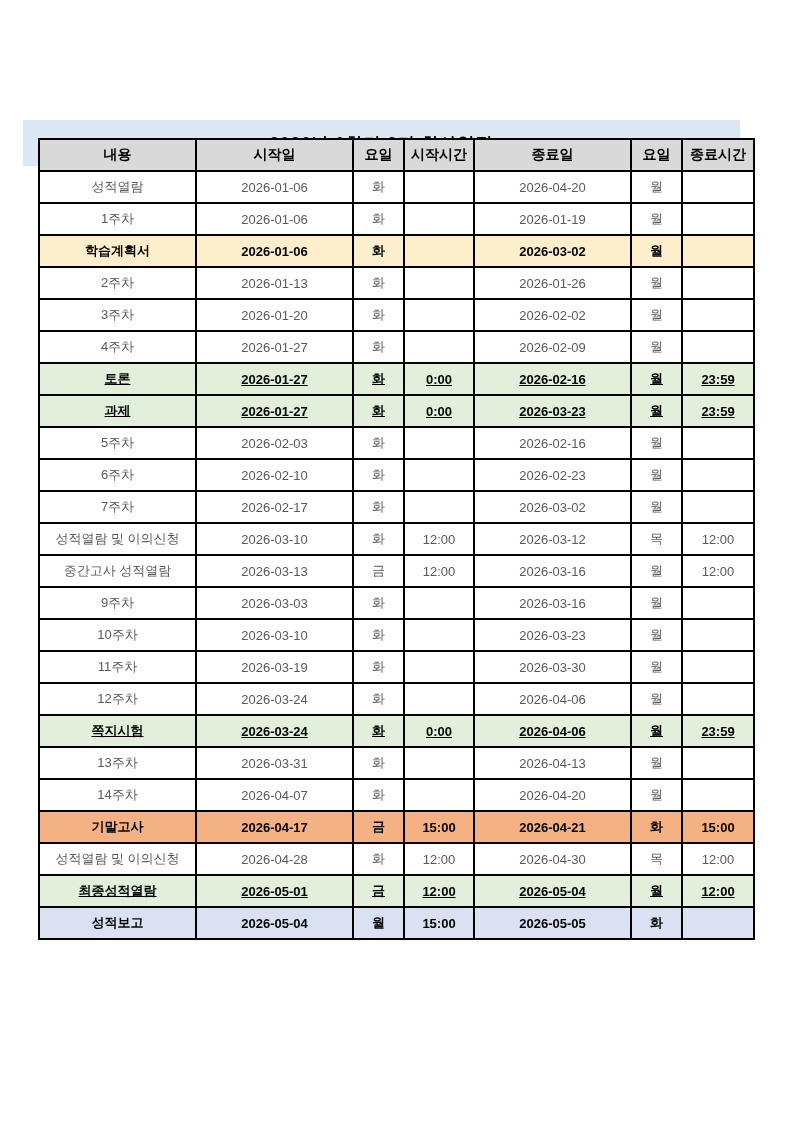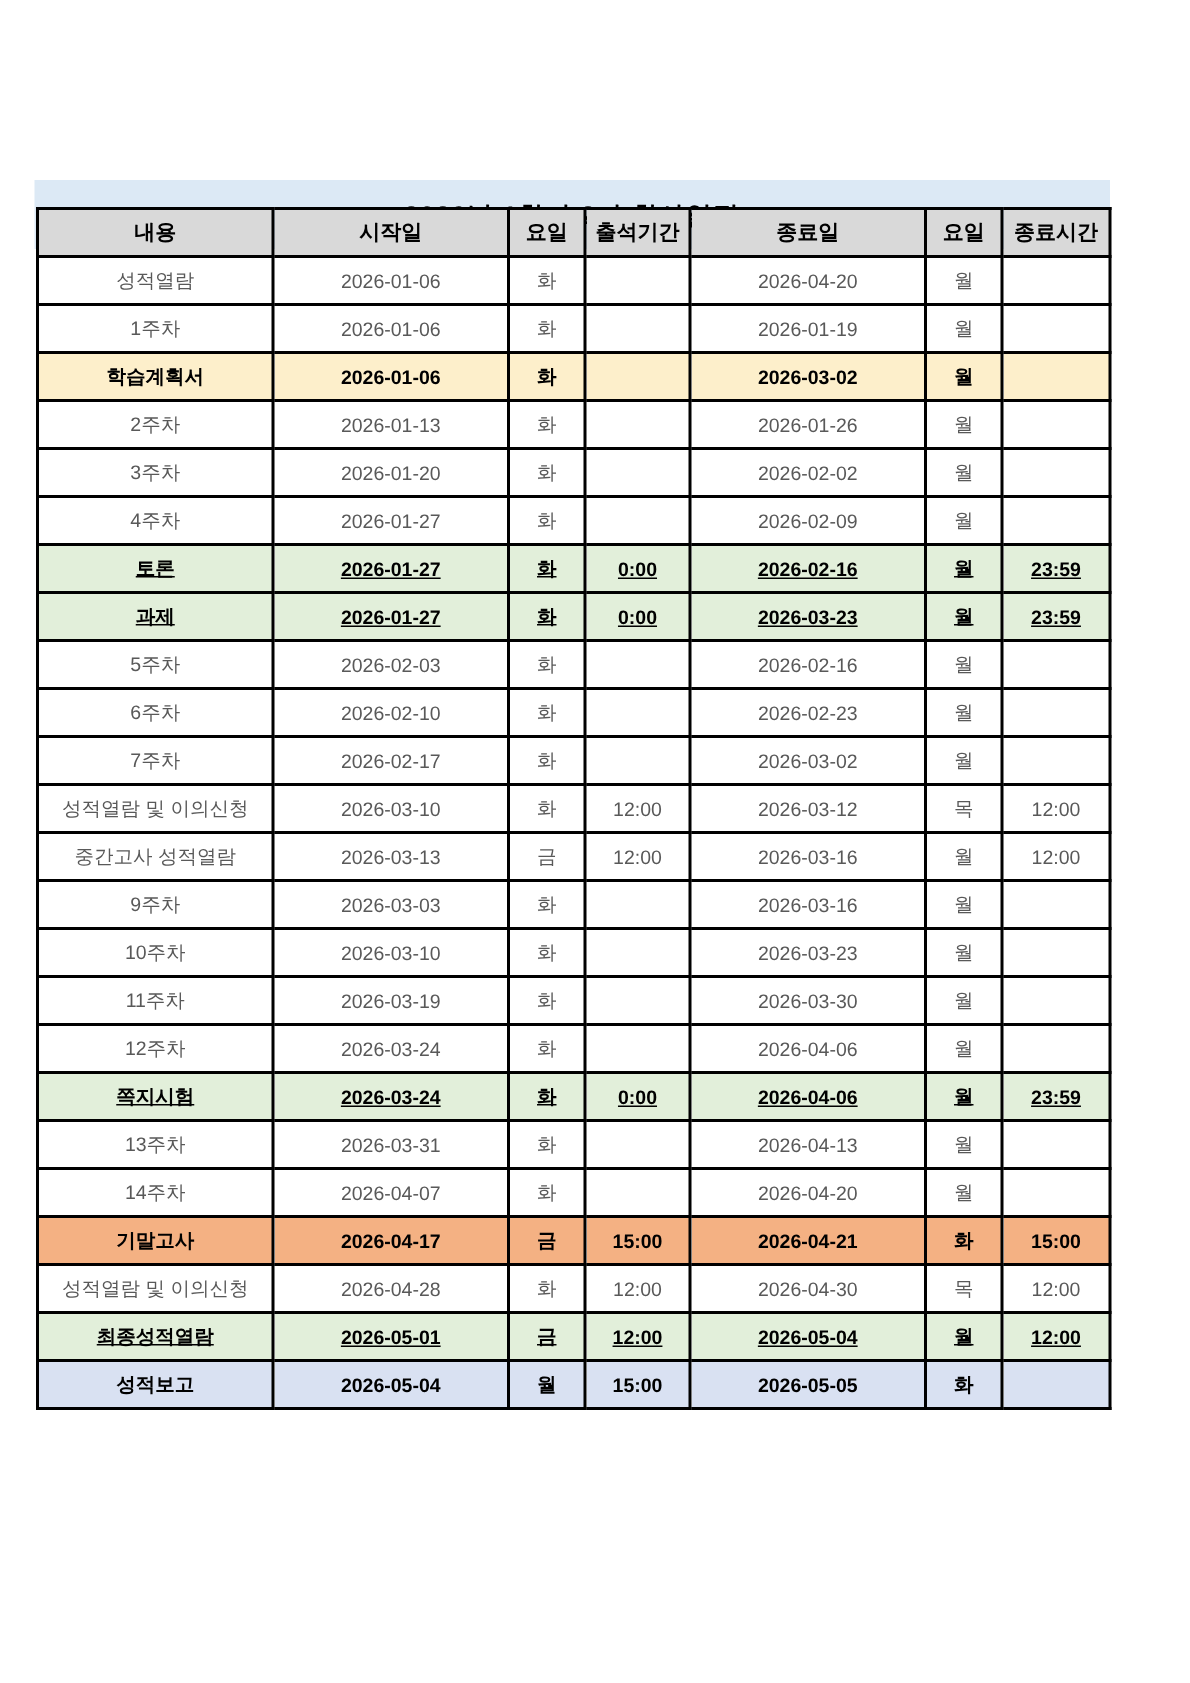--- a/index.html
+++ b/index.html
@@ -27,21 +27,21 @@
     display: flex;
     align-items: center;
     justify-content: center;
     font-size: 17px;
     font-weight: bold;
     letter-spacing: 1px;
     margin-top: 45px;
   }
   table.schedule {
     position: absolute;
-    left: 24px;
+    left: 38px;
     top: 138px;
     border-collapse: collapse;
     table-layout: fixed;
     width: 715px;
   }
   table.schedule th, table.schedule td {
     border: 2px solid var(--border, #000000);
     text-align: center;
     vertical-align: middle;
     height: 30px;
@@ -85,21 +85,21 @@
       <col style="width:70px">
       <col style="width:157px">
       <col style="width:51px">
       <col style="width:72px">
     </colgroup>
     <thead>
       <tr>
         <th>내용</th>
         <th>시작일</th>
         <th>요일</th>
-        <th>출석기간</th>
+        <th>시작시간</th>
         <th>종료일</th>
         <th>요일</th>
         <th>종료시간</th>
       </tr>
     </thead>
     <tbody>
         <tr>
           <td>성적열람</td>
           <td>2026-01-06</td>
           <td>화</td>

